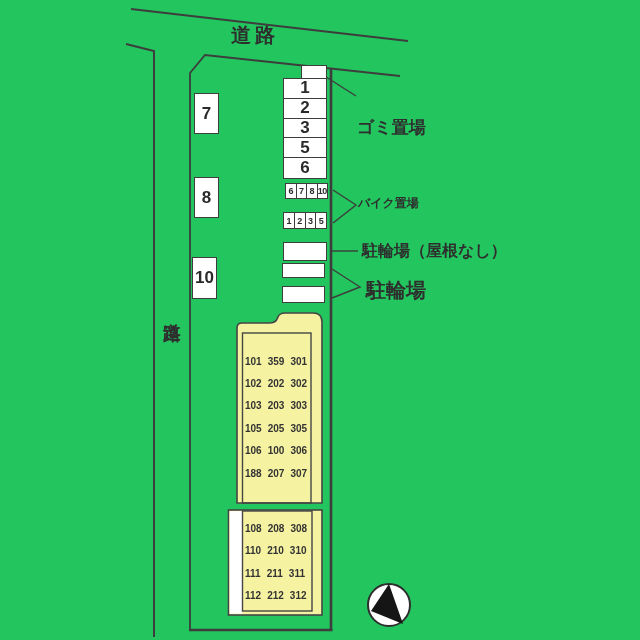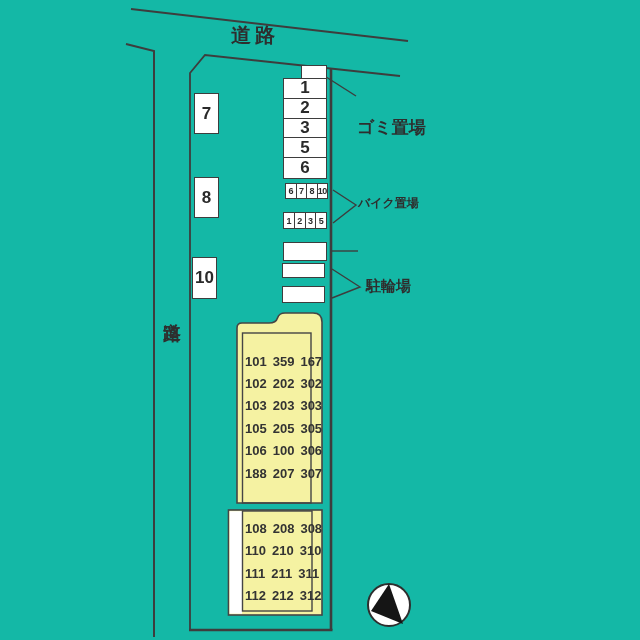--- a/index.html
+++ b/index.html
@@ -1,28 +1,28 @@
 <!DOCTYPE html>
 <html><head>
 <meta charset="utf-8">
 <style>
   html,body{margin:0;padding:0;background:#ffffff;}
   .canvas{
-    position:relative;width:640px;height:640px;background:#14b8a6;overflow:hidden;
+    position:relative;width:640px;height:640px;background:#22c55e;overflow:hidden;
     font-family:"Liberation Sans","DejaVu Sans",sans-serif;color:#2e2e2e;
   }
   .canvas svg.underlay{position:absolute;left:0;top:0;width:640px;height:640px;}
   .abs{position:absolute;}
   .lbl{font-weight:bold;color:#2e2e2e;white-space:nowrap;}
   .road-top{left:231px;top:22px;font-size:20px;letter-spacing:4px;}
   .road-left{left:160px;top:308px;font-size:18px;writing-mode:vertical-rl;letter-spacing:3px;}
   .gomi-lbl{left:357px;top:87px;font-size:17px;margin-top:29px;}
   .bike-lbl{left:358px;top:195px;font-size:12px;}
   .noroof-lbl{left:362px;top:241px;font-size:16px;}
-  .chari-lbl{left:366px;top:277px;font-size:15px;}
+  .chari-lbl{left:366px;top:277px;font-size:20px;}
 
   .pbox{border:1.6px solid #3d3d3d;background:#ffffff;display:flex;align-items:center;justify-content:center;
         font-weight:bold;font-size:17px;color:#2a2a2a;box-sizing:border-box;}
   .p7 {left:194px;top:93px;width:25px;height:41px;}
   .p8 {left:194px;top:177px;width:25px;height:41px;}
   .p10{left:192px;top:257px;width:25px;height:42px;}
 
   .pcol{left:283px;top:78px;width:44px;border:1.6px solid #3d3d3d;background:#fff;box-sizing:border-box;}
   .pcol .prow{height:19.8px;border-bottom:1.5px solid #3d3d3d;display:flex;align-items:center;justify-content:center;
               font-weight:bold;font-size:17px;color:#2a2a2a;box-sizing:border-box;}
@@ -37,21 +37,21 @@
   .brow1{left:285px;top:183px;width:43px;height:16px;}
   .brow2{left:283px;top:212px;width:44px;height:17px;}
 
   .cyclebox{border:1.4px solid #3d3d3d;background:#fff;box-sizing:border-box;}
   .cnoroof{left:283px;top:242px;width:44px;height:19px;}
   .c1{left:282px;top:263px;width:43px;height:15px;}
   .c2{left:282px;top:286px;width:43px;height:17px;}
 
   .rooms{display:block;}
   .rooms .rrow{display:flex;justify-content:space-between;align-items:center;
-               font-weight:bold;font-size:13px;color:#333333;gap:6px;}
+               font-weight:bold;font-size:10px;color:#333333;gap:6px;}
   .rooms-upper{left:245px;top:350px;width:60px;}
   .rooms-upper .rrow{height:22.4px;}
   .rooms-lower{left:245px;top:517px;width:60px;}
   .rooms-lower .rrow{height:22.5px;}
 </style>
 </head>
 <body>
 
 <div class="canvas">
 
@@ -111,29 +111,30 @@
   </div>
   <div class="abs bikerow brow2">
     <div class="bcell">1</div>
     <div class="bcell">2</div>
     <div class="bcell">3</div>
     <div class="bcell">5</div>
   </div>
   <div class="abs lbl bike-lbl">バイク置場</div>
 
   <div class="abs cyclebox cnoroof"></div>
+  <div class="abs lbl noroof-lbl">駐輪場（屋根なし）</div>
   <div class="abs cyclebox c1"></div>
   <div class="abs cyclebox c2"></div>
   <div class="abs lbl chari-lbl">駐輪場</div>
 
   <div class="abs rooms rooms-upper">
     <div class="rrow">
       <span>101</span>
       <span>359</span>
-      <span>167</span>
+      <span>301</span>
     </div>
     <div class="rrow">
       <span>102</span>
       <span>202</span>
       <span>302</span>
     </div>
     <div class="rrow">
       <span>103</span>
       <span>203</span>
       <span>303</span>

